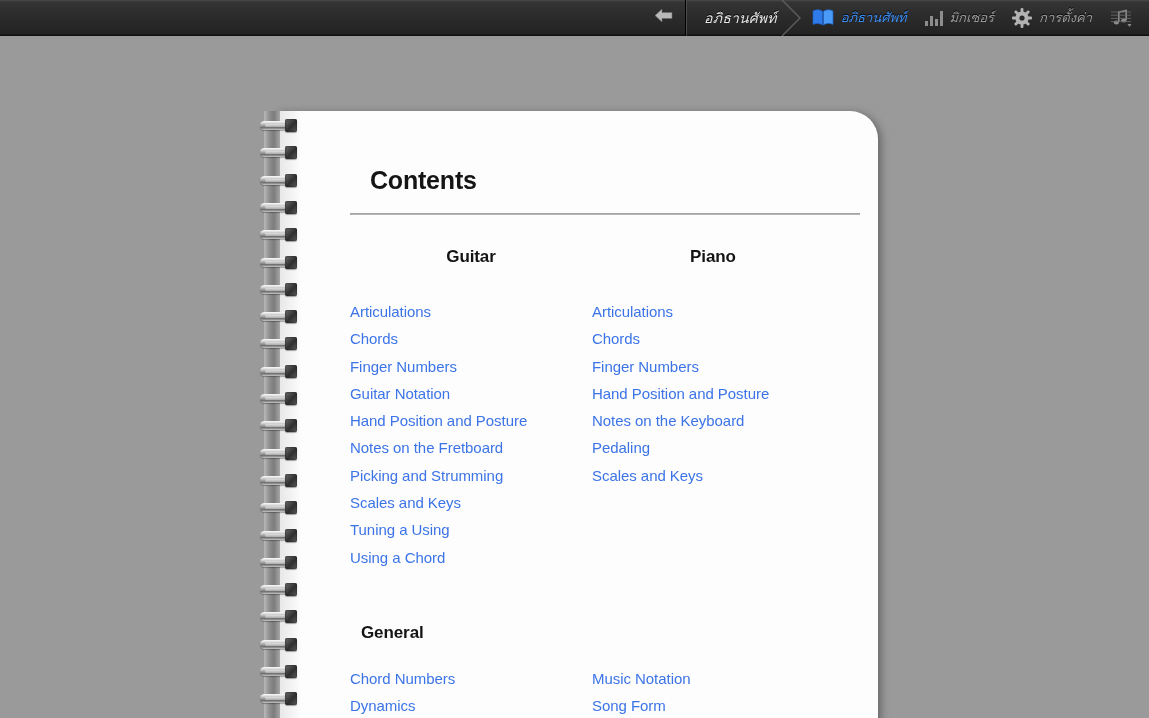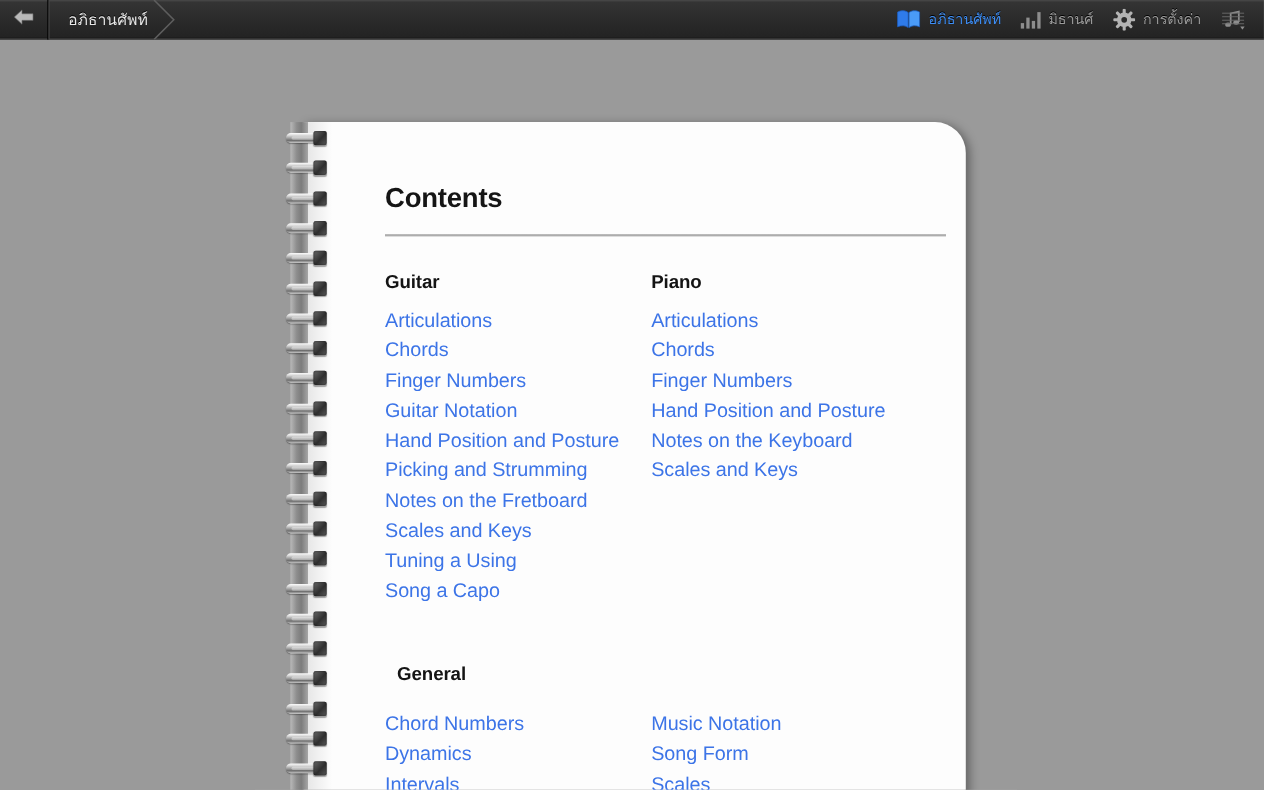--- a/index.html
+++ b/index.html
@@ -8,22 +8,23 @@
     background:#9a9a9a;
     font-family:"Liberation Sans", sans-serif;
     -webkit-font-smoothing:antialiased;
   }
 
   
   .topbar{
     position:absolute; left:0; top:0; width:1149px; height:36px;
     background:linear-gradient(to bottom,#4a4a4a 0px,#343434 2px,#2b2b2b 50%,#232323 96%,#141414 100%);
     border-bottom:1px solid #101010;
-    display:flex; align-items:center; justify-content:space-between;
+    display:flex; align-items:center; justify-content:flex-end;
     z-index:20;
+    font-style:italic;
   }
   .topbar-left{ display:flex; align-items:center; height:36px; }
   .back-btn{
     width:44px; height:36px; display:flex; align-items:center; justify-content:center;
     border-right:1px solid #000; box-shadow:1px 0 0 #4b4b4b;
     cursor:pointer;
   }
   .back-arrow{ display:block; }
   .crumb{
     position:relative; height:36px; display:flex; align-items:center;
@@ -105,35 +106,36 @@
     box-shadow:inset 0 0 2px rgba(0,0,0,.7), 0 1px 1px rgba(0,0,0,.35);
   }
 
   
   .content{
     position:absolute; left:74px; top:55px; width:510px;
   }
   .page-title{
     font-size:25px; font-weight:bold; color:#151515; letter-spacing:-.2px;
     text-shadow:0 1px 0 rgba(255,255,255,.6);
+    margin-left:20px;
   }
   .title-rule{
     margin-top:18px; height:2px; width:510px;
     background:linear-gradient(to bottom,#9a9a9a,#bdbdbd);
   }
 
   .section{ margin-top:32px; }
   .section-head{
     font-size:17px; font-weight:bold; color:#141414; letter-spacing:-.1px;
   }
   .cols{ display:flex; margin-top:19px; }
   .col{ width:242px; }
-  .col .section-head{ margin-bottom:11px; }
+  .col .section-head{ margin-bottom:31px;text-align:center; }
   .link{
-    display:block; font-size:18px; color:#3c74e7; line-height:27.3px;
+    display:block; font-size:15px; color:#3c74e7; line-height:27.3px;
     letter-spacing:-.05px; cursor:pointer; white-space:nowrap;
   }
 
   .general-head{ margin-top:52px;margin-left:11px; }
   .general-cols{ display:flex; margin-top:22px; }
 </style>
 </head>
 <body>
 
 <div class="topbar">
@@ -175,21 +177,21 @@
 
     <div class="tb-item">
       <span class="tb-icon">
         <span class="eq">
             <i></i>
             <i></i>
             <i></i>
             <i></i>
           </span>
       </span>
-      <span class="tb-label">มิธานศ์</span>
+      <span class="tb-label">มิกเซอร์</span>
     </div>
 
     <div class="tb-item">
       <span class="tb-icon">
         <svg width="20" height="20" viewBox="0 0 20 20">
           <g fill="#b3b3b3">
             <circle cx="10" cy="10" r="6.6"></circle>
             <g>
               <rect x="8.6" y="0" width="2.8" height="20" rx="1"></rect>
               <rect x="8.6" y="0" width="2.8" height="20" rx="1" transform="rotate(45 10 10)"></rect>
@@ -240,34 +242,35 @@
         <div class="section">
           <div class="cols">
 
             <div class="col">
               <div class="section-head">Guitar</div>
               <a class="link">Articulations</a>
               <a class="link">Chords</a>
               <a class="link">Finger Numbers</a>
               <a class="link">Guitar Notation</a>
               <a class="link">Hand Position and Posture</a>
+              <a class="link">Notes on the Fretboard</a>
               <a class="link">Picking and Strumming</a>
-              <a class="link">Notes on the Fretboard</a>
               <a class="link">Scales and Keys</a>
               <a class="link">Tuning a Using</a>
-              <a class="link">Song a Capo</a>
+              <a class="link">Using a Chord</a>
             </div>
 
             <div class="col">
               <div class="section-head">Piano</div>
               <a class="link">Articulations</a>
               <a class="link">Chords</a>
               <a class="link">Finger Numbers</a>
               <a class="link">Hand Position and Posture</a>
               <a class="link">Notes on the Keyboard</a>
+              <a class="link">Pedaling</a>
               <a class="link">Scales and Keys</a>
             </div>
 
           </div>
         </div>
 
         <div class="section-head general-head">General</div>
 
         <div class="general-cols">
           <div class="col">

